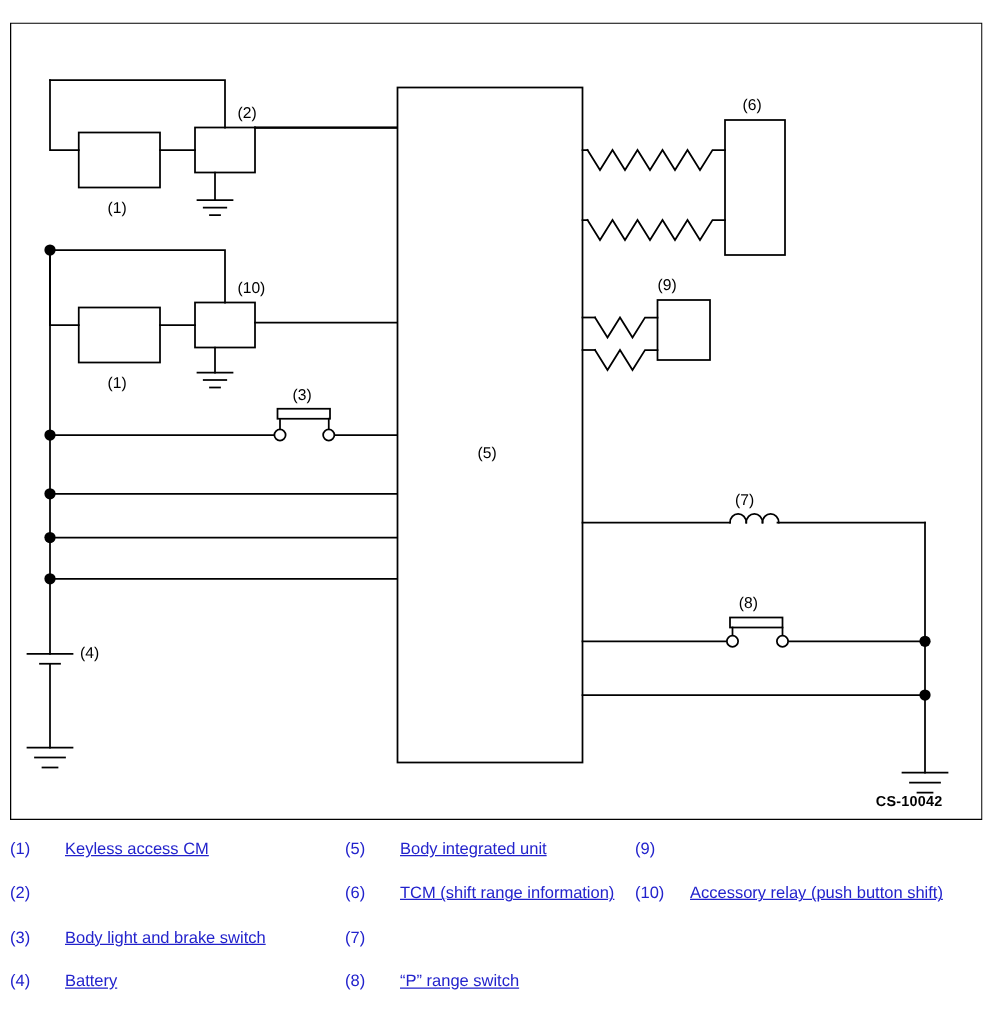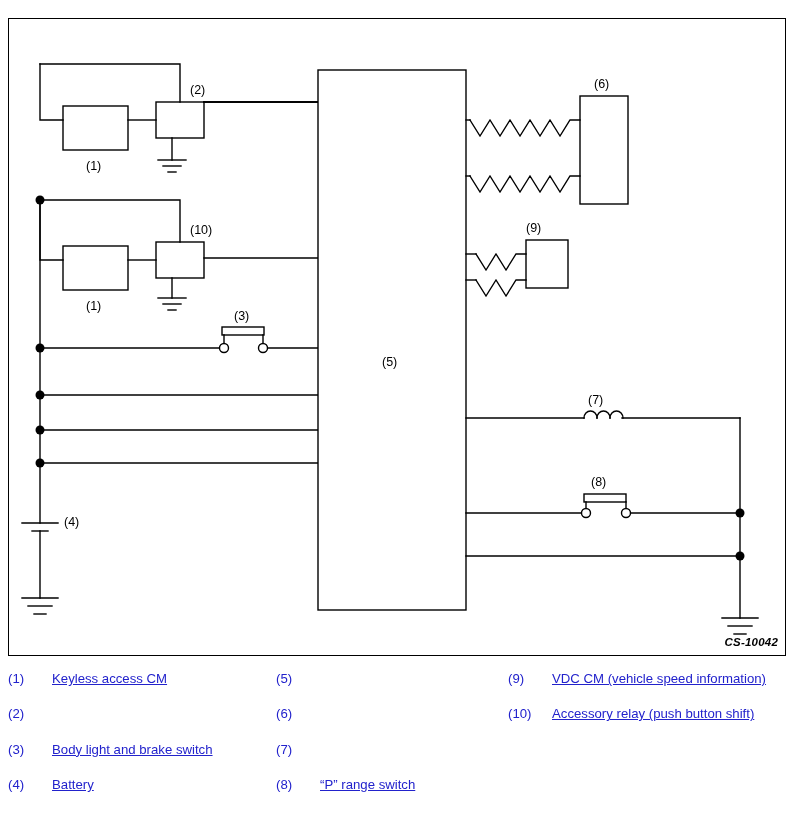--- a/index.html
+++ b/index.html
@@ -24,27 +24,26 @@
     left: 8px;
     top: 18px;
     width: 778px;
     height: 638px;
   }
   #diagram-frame svg {
     display: block;
   }
   .figure-code {
     position: absolute;
-    right: 8px;
+    right: 32px;
     bottom: 8px;
     font-size: 11.5px;
     font-weight: bold;
     color: #000;
     letter-spacing: 0.2px;
-    font-style: italic;
   }
   #legend {
     position: absolute;
     left: 8px;
     top: 668px;
     width: 780px;
     display: flex;
     flex-direction: row;
     gap: 0px;
   }
@@ -238,37 +237,38 @@
       </div>
       <div class="legend-item">
         <span class="legend-num">(4)</span>
         <span class="legend-text">Battery</span>
       </div>
     </div>
 
     <div class="legend-col c2">
       <div class="legend-item">
         <span class="legend-num">(5)</span>
+        <span class="legend-text">Body integrated unit</span>
       </div>
       <div class="legend-item">
         <span class="legend-num">(6)</span>
+        <span class="legend-text">TCM (shift range information)</span>
       </div>
       <div class="legend-item">
         <span class="legend-num">(7)</span>
       </div>
       <div class="legend-item">
         <span class="legend-num">(8)</span>
         <span class="legend-text">“P” range switch</span>
       </div>
     </div>
 
     <div class="legend-col c3">
       <div class="legend-item">
         <span class="legend-num">(9)</span>
-        <span class="legend-text">VDC CM (vehicle speed information)</span>
       </div>
       <div class="legend-item">
         <span class="legend-num">(10)</span>
         <span class="legend-text">Accessory relay (push button shift)</span>
       </div>
     </div>
 
   </div>
 
 </div>

